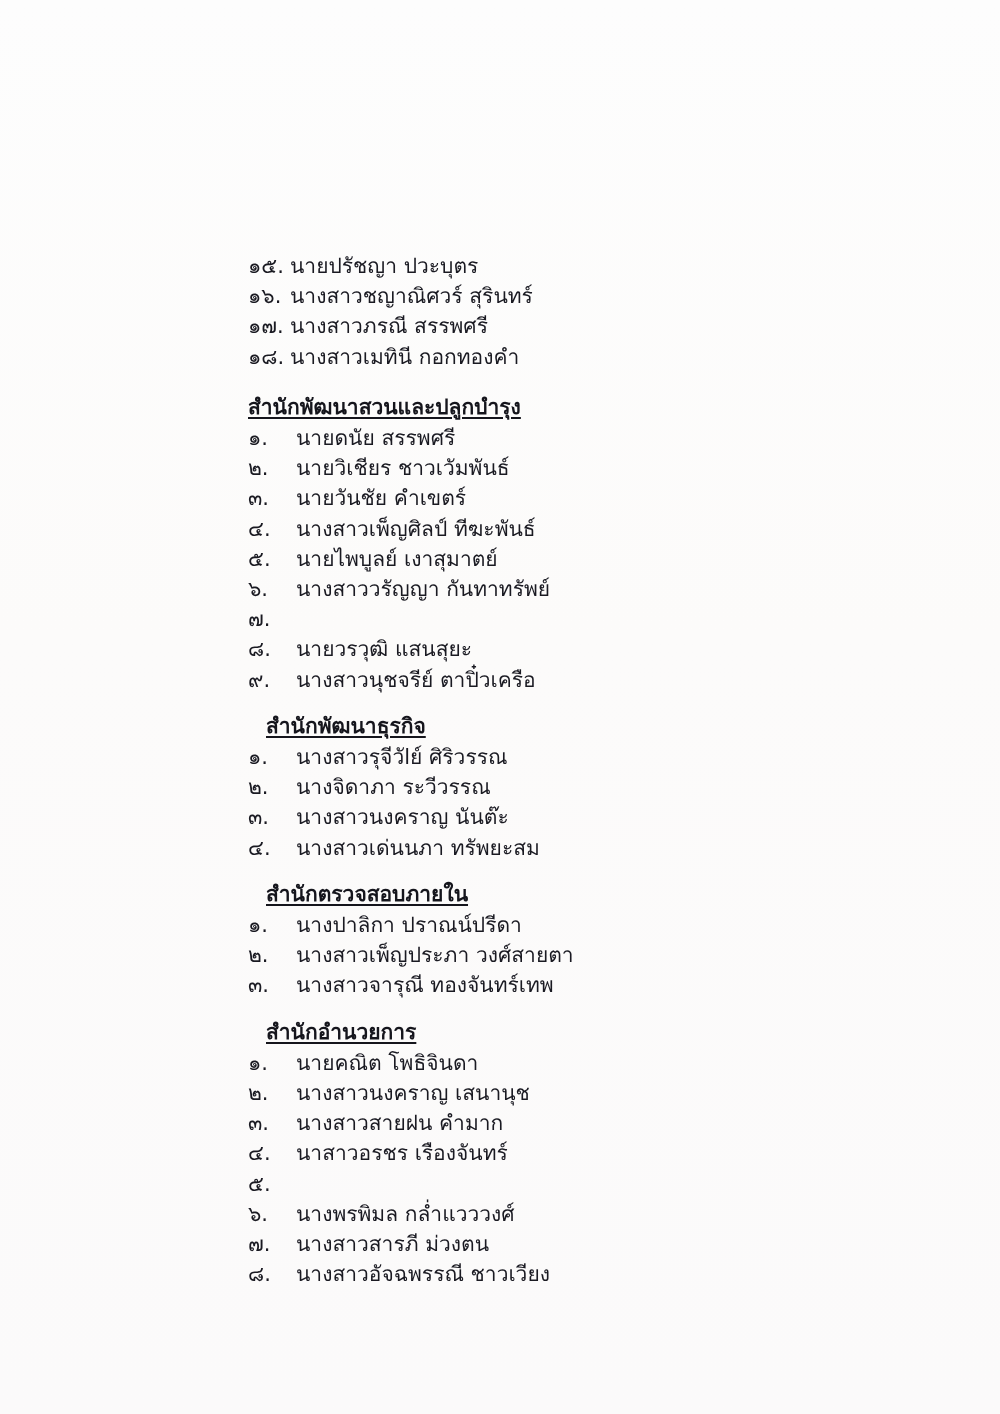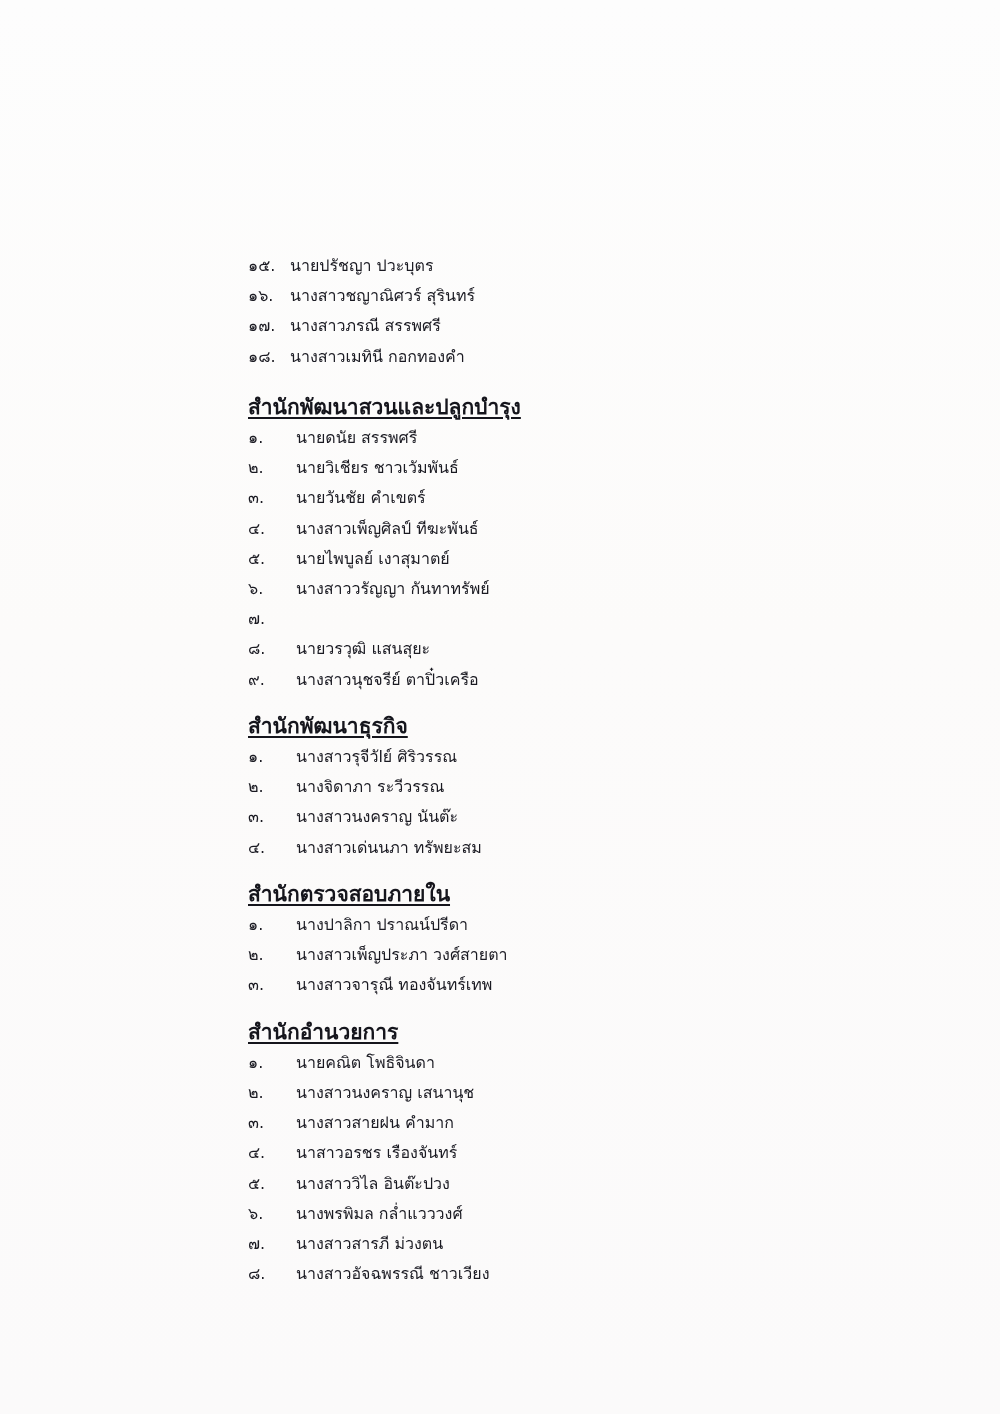--- a/index.html
+++ b/index.html
@@ -23,21 +23,21 @@
   }
   .content {
     position: absolute;
     left: 248px;
     top: 250px;
     width: 620px;
   }
   .line {
     display: flex;
     align-items: baseline;
-    font-size: 16px;
+    font-size: 21px;
     line-height: 30.2px;
     color: #1a1a22;
     white-space: nowrap;
   }
   .num {
     display: inline-block;
     width: 42px;
     flex: 0 0 42px;
     text-align: left;
   }
@@ -49,20 +49,21 @@
     line-height: 30.2px;
     font-weight: 700;
     color: #15151c;
     text-decoration: underline;
     text-underline-offset: 3px;
     margin-top: 20px;
     white-space: nowrap;
   }
   .heading.gap {
     margin-top: 16px;
+    margin-left: 18px;
   }
   .group {
     margin-bottom: 0px;
   }
   .group .line:first-of-type {
     margin-top: 1px;
   }
   .indent-deep .num {
     width: 48px;
     flex: 0 0 48px;
@@ -188,21 +189,20 @@
         <div class="line">
           <span class="num">๓.</span>
           <span class="name">นางสาวสายฝน  คำมาก</span>
         </div>
         <div class="line">
           <span class="num">๔.</span>
           <span class="name">นาสาวอรชร  เรืองจันทร์</span>
         </div>
         <div class="line">
           <span class="num">๕.</span>
-          <span class="name">นางสาววิไล  อินต๊ะปวง</span>
         </div>
         <div class="line">
           <span class="num">๖.</span>
           <span class="name">นางพรพิมล  กล่ำแวววงศ์</span>
         </div>
         <div class="line">
           <span class="num">๗.</span>
           <span class="name">นางสาวสารภี  ม่วงตน</span>
         </div>
         <div class="line">

